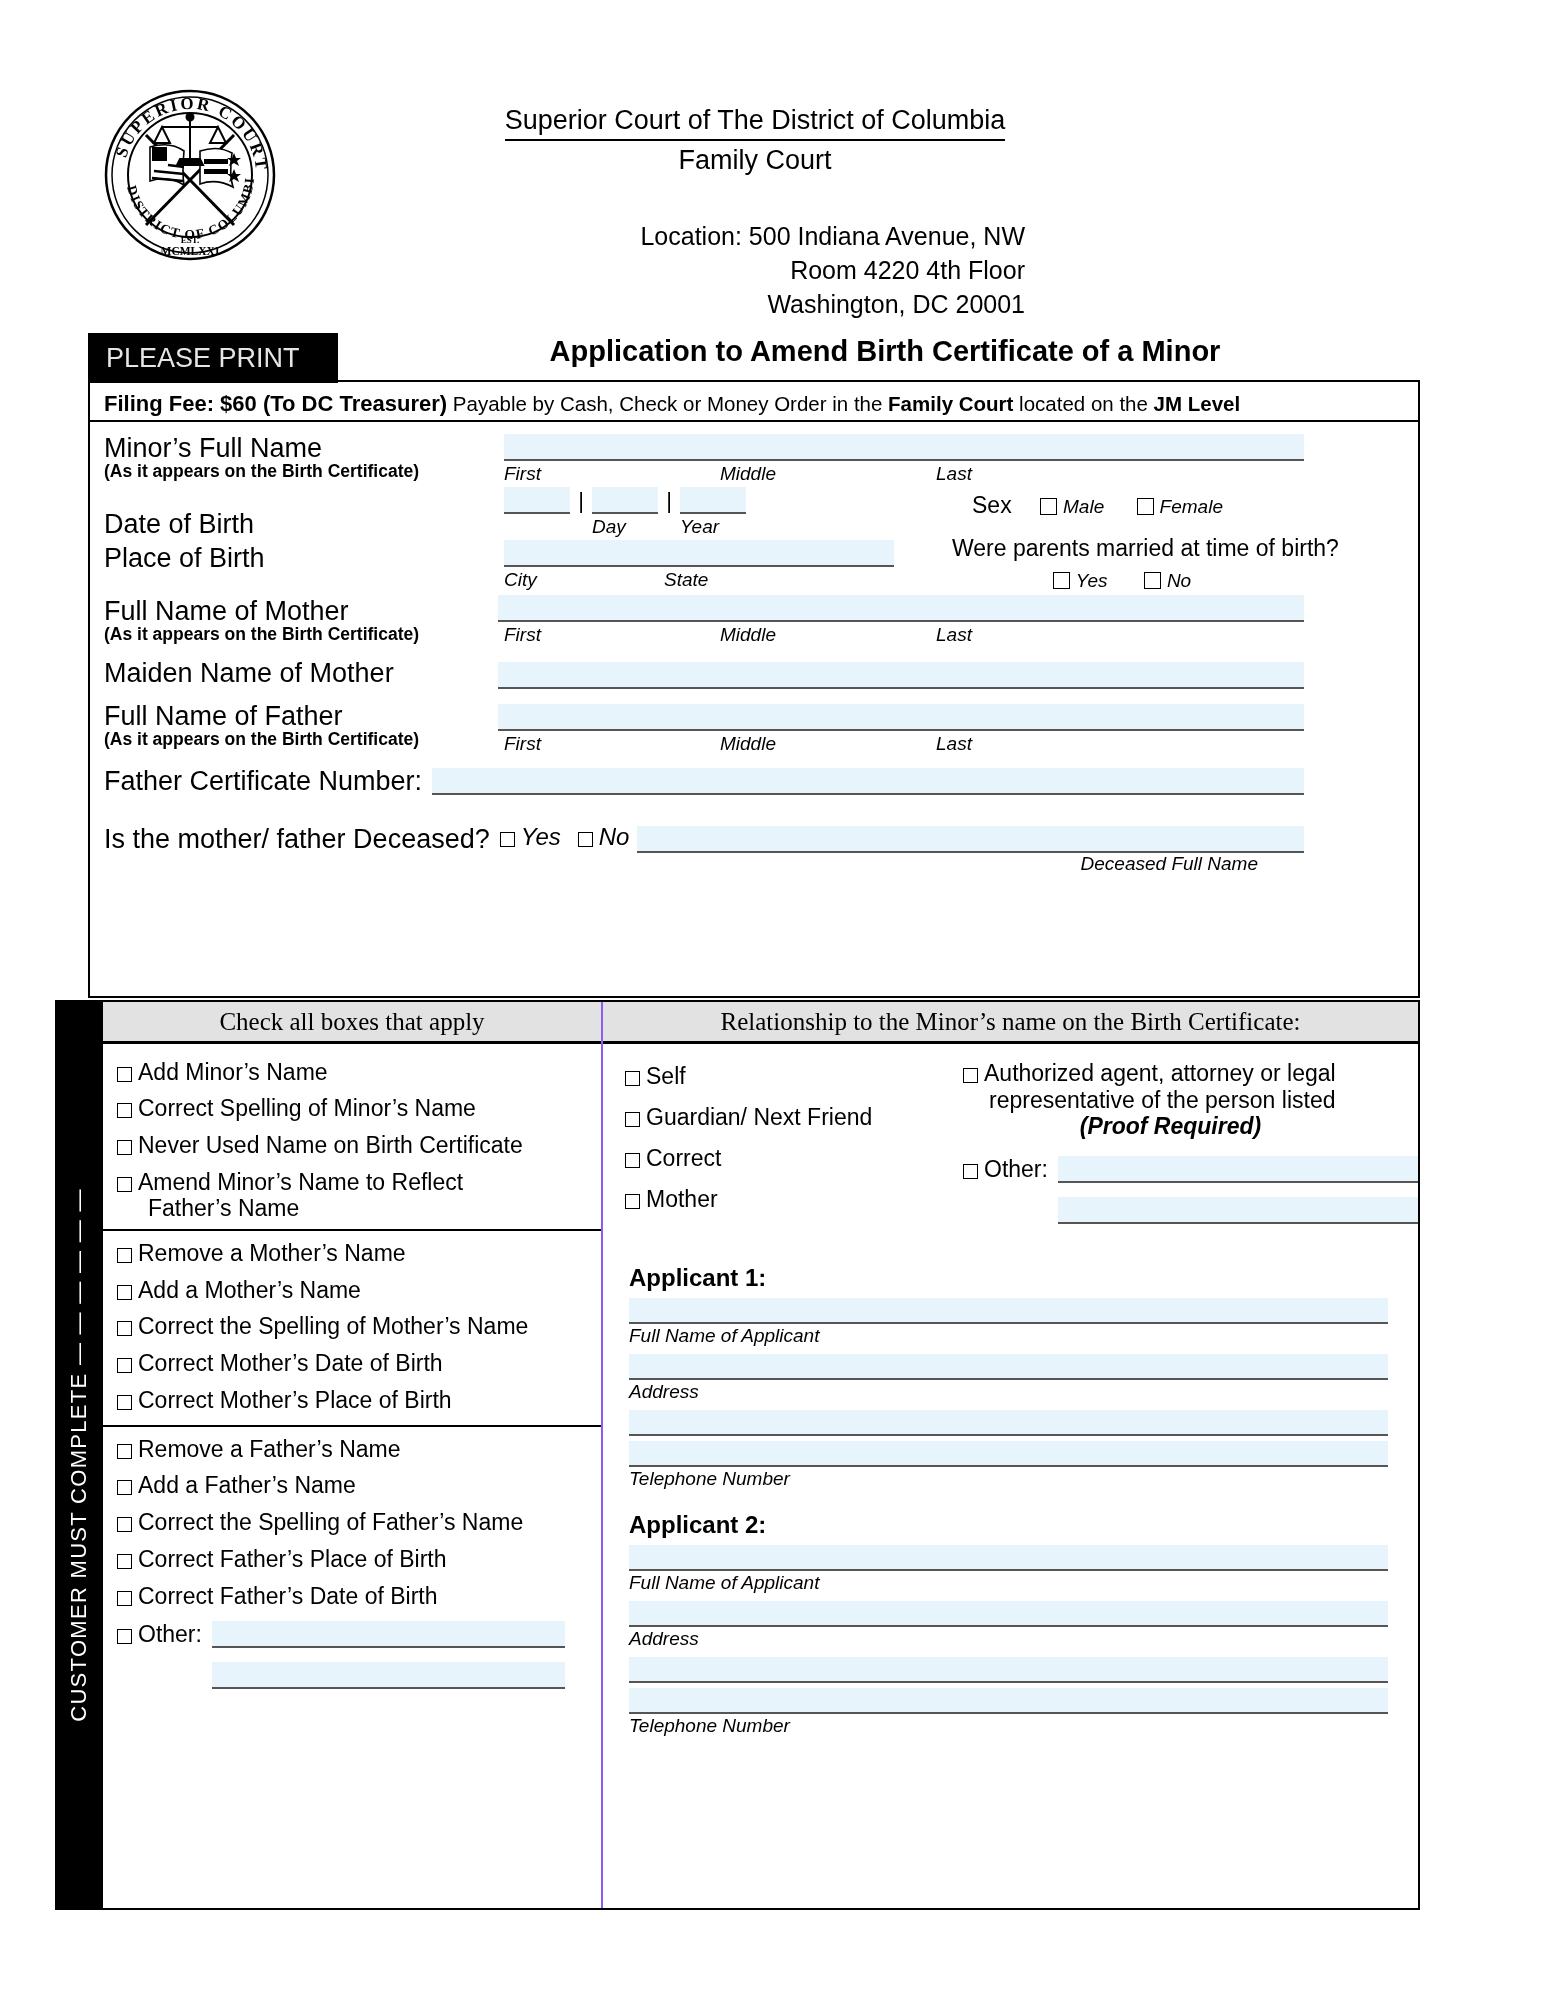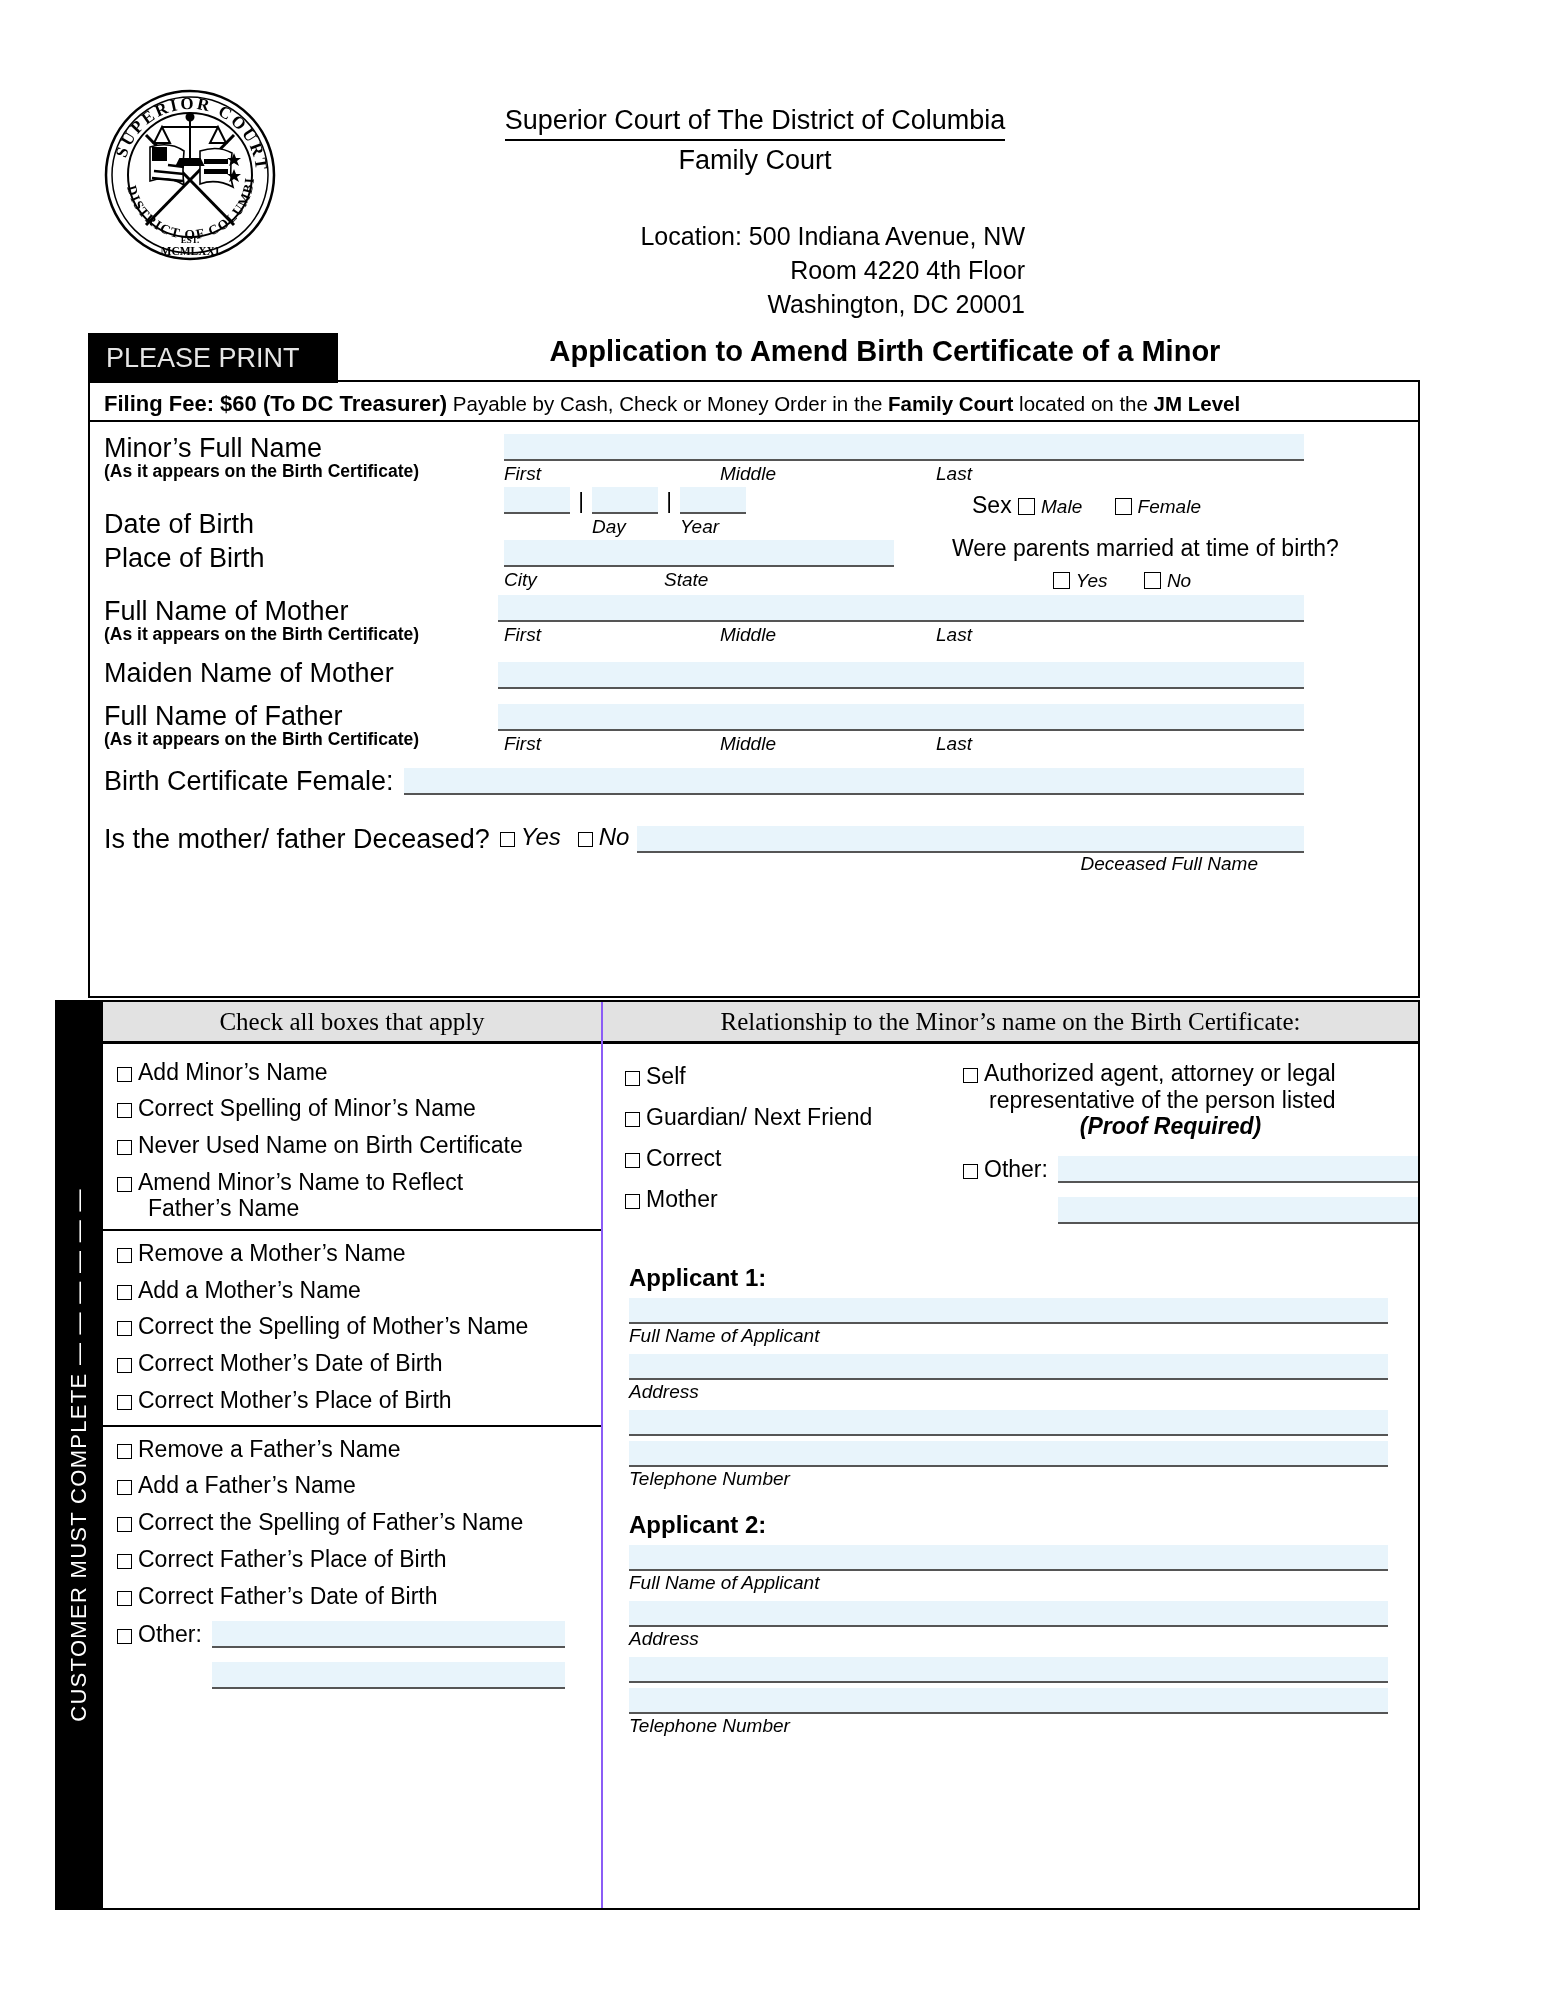--- a/index.html
+++ b/index.html
@@ -247,21 +247,21 @@
       </div>
       <div style="position:relative; height:24px;">
         <span class="ital" style="position:absolute; left:0;   top:2px;margin-top:28px;">Month</span>
         <span class="ital" style="position:absolute; left:88px; top:2px;">Day</span>
         <span class="ital" style="position:absolute; left:176px; top:2px;">Year</span>
       </div>
     </div>
 
     <div class="frow" style="left:882px; top:110px; width:340px; font-size:23px; white-space:nowrap;">
       <span>Sex</span>
-      <span style=""><span class="cbox"></span><span class="ital">Male</span></span>
+      <span style="margin-left:22px;"><span class="cbox"></span><span class="ital">Male</span></span>
       <span style="margin-left:26px;"><span class="cbox"></span><span class="ital">Female</span></span>
     </div>
 
     <div class="frow" style="left:14px; top:162px; width:350px;">
       <div class="lbl-main">Place of Birth</div>
     </div>
     <div class="frow" style="left:414px; top:158px; width:390px;">
       <div class="fill"></div>
       <div style="position:relative; height:24px;">
         <span class="ital" style="position:absolute; left:0;   top:2px;">City</span>
@@ -304,21 +304,21 @@
     <div class="frow" style="left:408px; top:322px; width:806px;">
       <div class="fill"></div>
       <div style="position:relative; height:24px;">
         <span class="ital" style="position:absolute; left:6px;   top:2px;">First</span>
         <span class="ital" style="position:absolute; left:222px; top:2px;">Middle</span>
         <span class="ital" style="position:absolute; left:438px; top:2px;">Last</span>
       </div>
     </div>
 
     <div class="frow" style="left:14px; top:385px; width:1200px; display:flex; align-items:flex-end;">
-      <div class="lbl-main" style="white-space:nowrap;">Birth Certificate Female:</div>
+      <div class="lbl-main" style="white-space:nowrap;">Father Certificate Number:</div>
       <div class="fill" style="flex:1; margin-left:10px;"></div>
     </div>
 
     <div class="frow" style="left:14px; top:440px; width:1200px;">
       <div style="display:flex; align-items:flex-end;">
         <div class="lbl-main" style="white-space:nowrap;">Is the mother/ father Deceased?</div>
         <div style="white-space:nowrap; font-size:25px; padding:0 0 2px 10px;">
           <span><span class="cbox cbox-sm"></span><span class="ital" style="font-size:24px;">Yes</span></span>
           <span style="margin-left:10px;"><span class="cbox cbox-sm"></span><span class="ital" style="font-size:24px;">No</span></span>
         </div>

